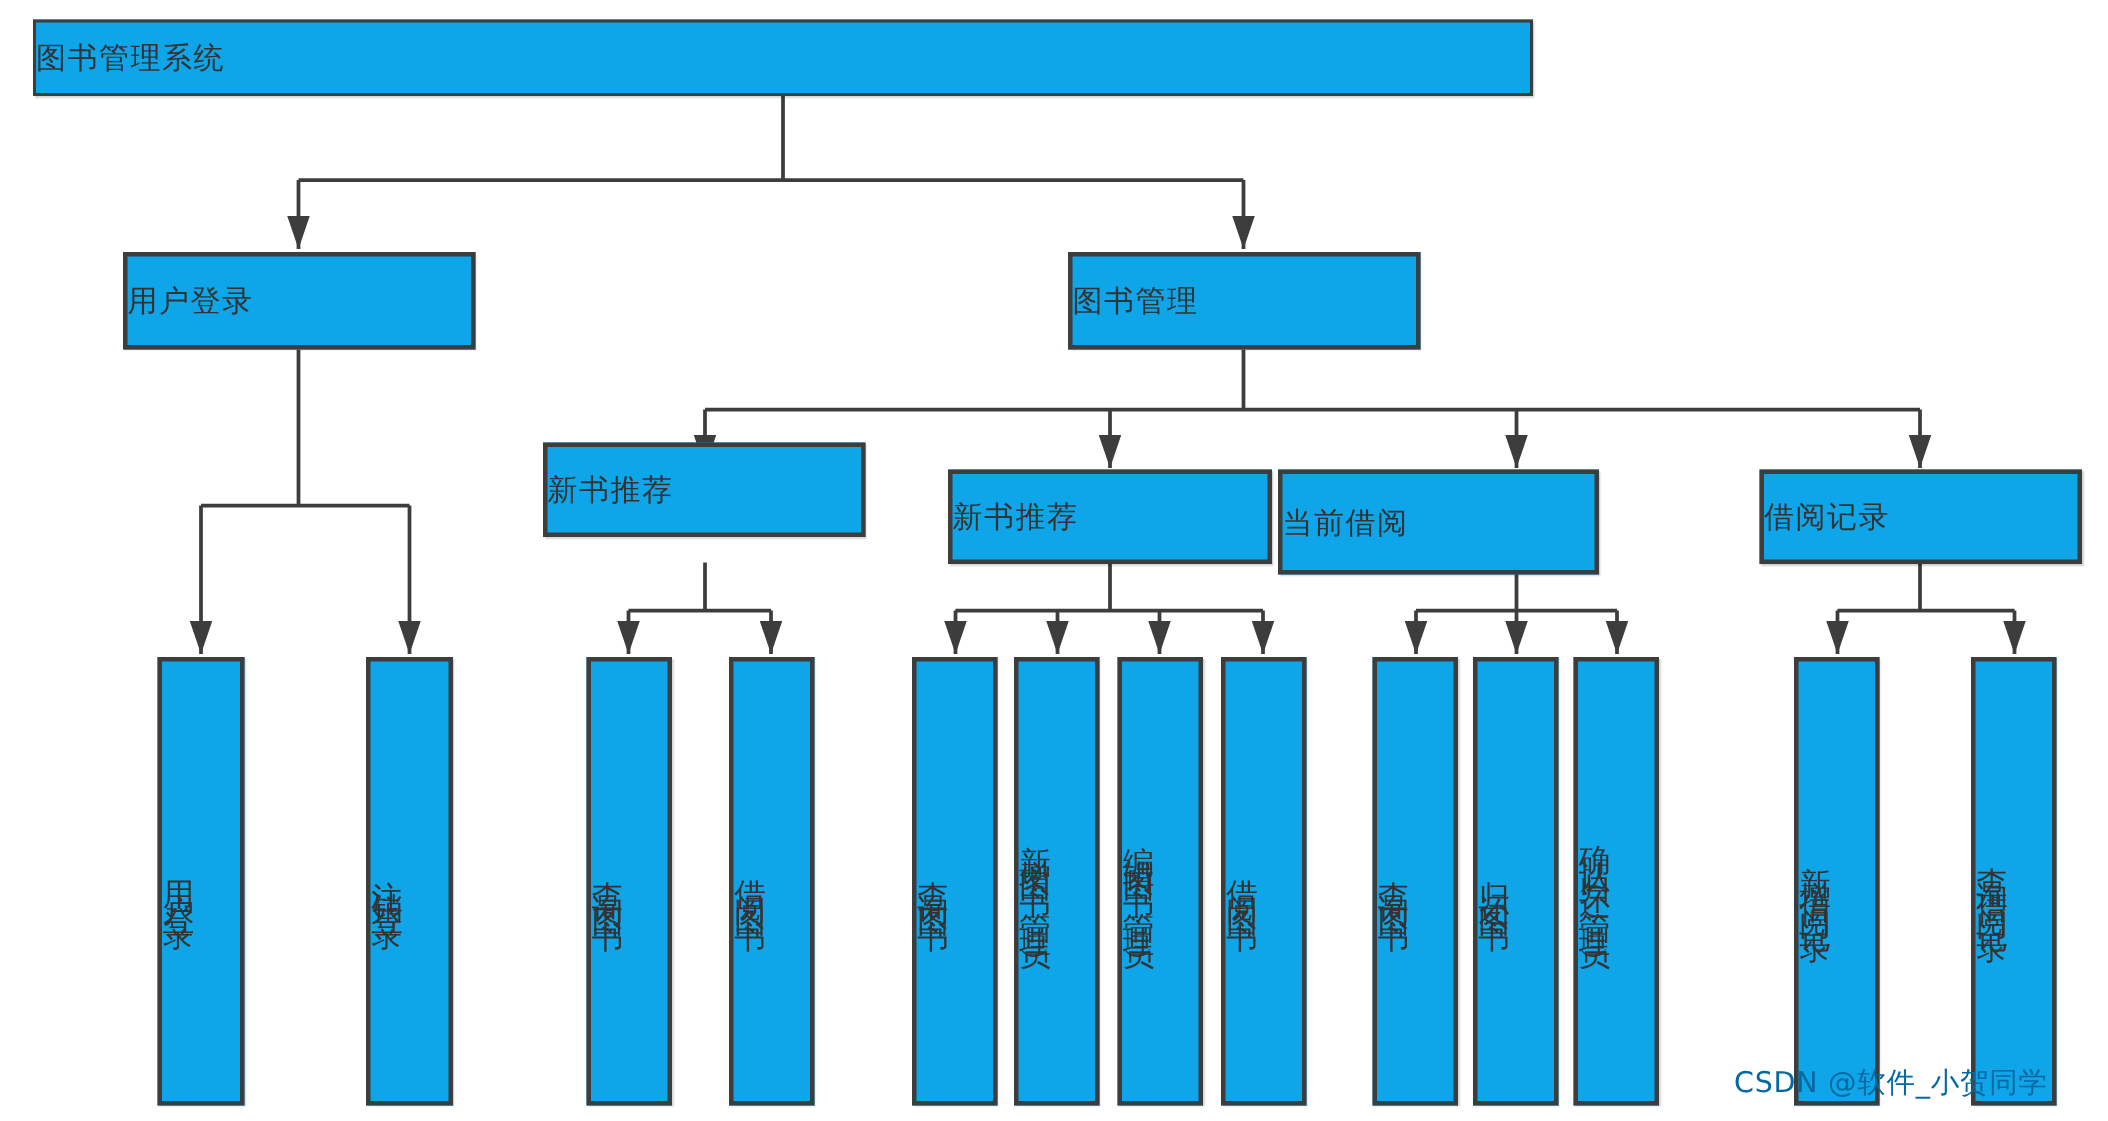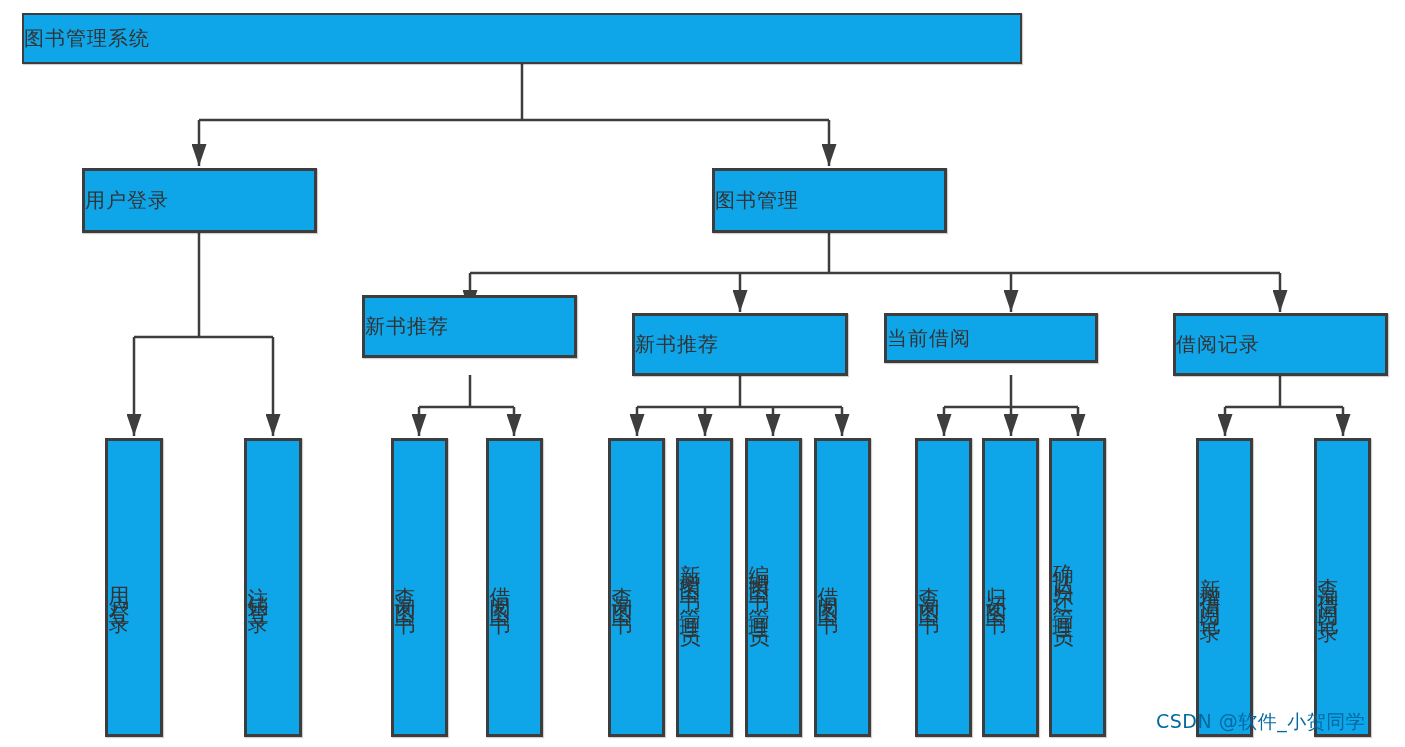--- a/index.html
+++ b/index.html
@@ -121,21 +121,21 @@
   <div class="node" style="left:712px; top:168px; width:235px; height:65px;font-family:Liberation Serif, serif;">
     <span class="label">图书管理</span>
   </div>
 
   <div class="node" style="left:362px; top:295px; width:215px; height:63px;">
     <span class="label">新书推荐</span>
   </div>
   <div class="node" style="left:632px; top:313px; width:216px; height:63px;">
     <span class="label">新书推荐</span>
   </div>
-  <div class="node" style="left:884px; top:313px; width:214px; height:50px;">
+  <div class="node" style="left:852px; top:313px; width:214px; height:70px;">
     <span class="label">当前借阅</span>
   </div>
   <div class="node" style="left:1173px; top:313px; width:215px; height:63px;">
     <span class="label">借阅记录</span>
   </div>
 
   <div class="node leaf" style="left:105px; top:438px; width:58px; height:299px;">
     <span class="label">用户登录</span>
   </div>
   <div class="node leaf" style="left:244px; top:438px; width:58px; height:299px;">

